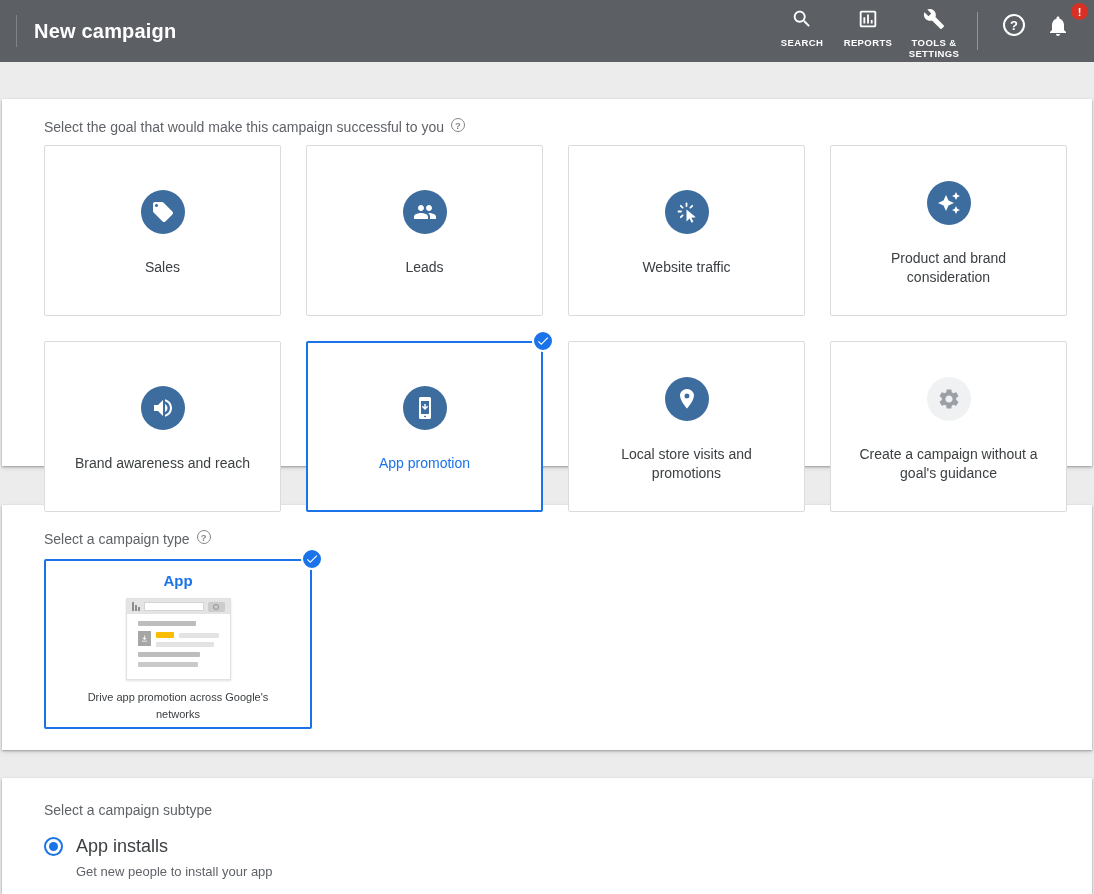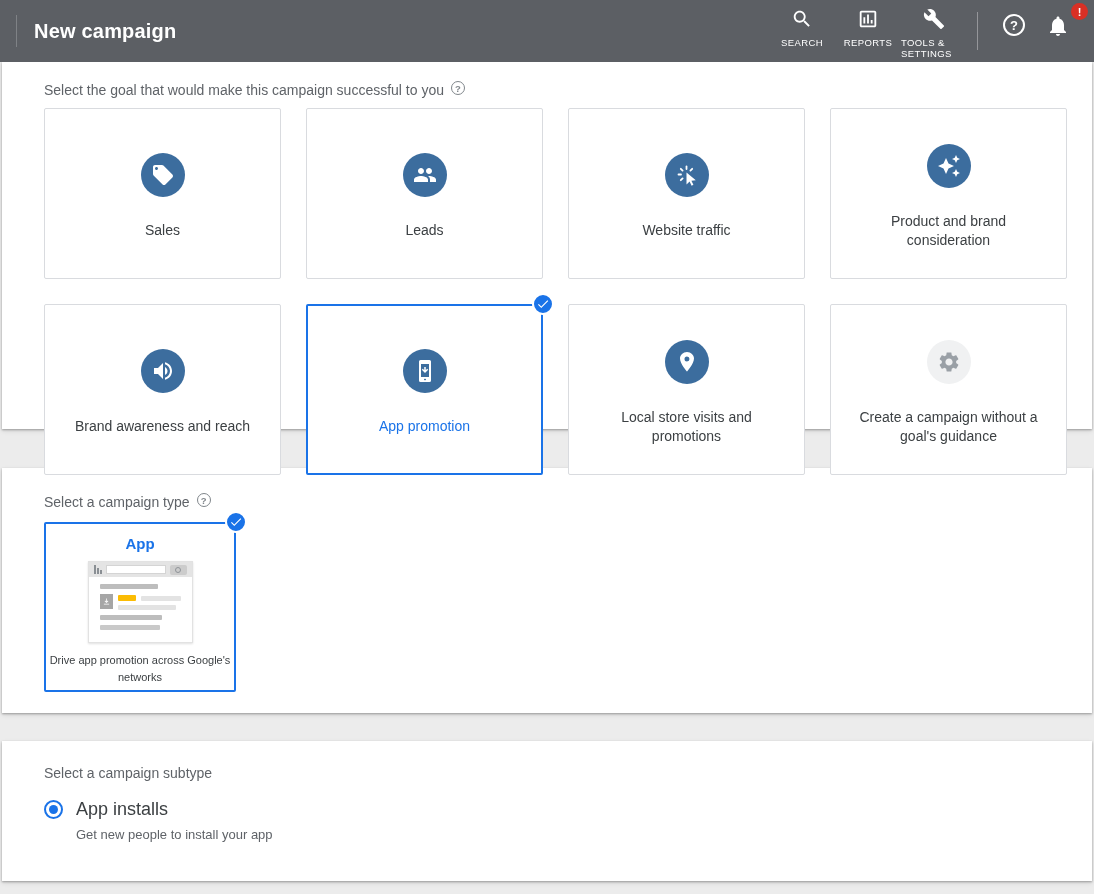--- a/index.html
+++ b/index.html
@@ -6,33 +6,33 @@
   html,body { width:1094px; height:894px; overflow:hidden; background:#ececec;
     font-family:"Liberation Sans", sans-serif; }
 
   
   .app-header { height:62px; background:#5c5f64; display:flex; align-items:stretch; position:relative; }
   .header-left-divider { position:absolute; left:16px; top:15px; width:1px; height:32px; background:rgba(255,255,255,.22); }
   .header-title { margin-left:34px; align-self:center; font-size:20px; font-weight:700; color:#fff; letter-spacing:.2px; }
   .hnav { margin-left:auto; display:flex; align-items:flex-start; padding-top:8px; }
   .hnav-item { width:66px; display:flex; flex-direction:column; align-items:center; cursor:pointer; color:#fff; }
   .hnav-item svg { width:22px; height:22px; fill:#fff; }
-  .hnav-label { margin-top:3px; font-size:9.5px; font-weight:400; letter-spacing:.4px; line-height:11px; color:#fff; }
+  .hnav-label { margin-top:3px; font-size:9.5px; font-weight:700; letter-spacing:.4px; text-align:center; line-height:11px; color:#fff; }
   .hdivider { width:1px; height:38px; background:rgba(255,255,255,.35); margin:4px 14px 0 10px; }
   .hicon-btn { width:44px; display:flex; align-items:center; justify-content:center; padding-top:6px; cursor:pointer; position:relative; }
   .help-ring { width:22px; height:22px; border:2px solid #fff; border-radius:50%; color:#fff;
     font-size:13px; font-weight:700; display:flex; align-items:center; justify-content:center; }
   .bell-wrap { position:relative; margin-right:14px; }
   .bell-wrap svg { width:24px; height:24px; fill:#fff; }
   .notif-badge { position:absolute; top:-5px; right:-8px; width:17px; height:17px; background:#d93025;
     border-radius:50%; color:#fff; font-size:11px; font-weight:700; display:flex; align-items:center; justify-content:center; }
 
   
   .panel { background:#fff; margin:0 2px; box-shadow:0 1px 2px rgba(0,0,0,.3), 0 2px 5px rgba(0,0,0,.1); }
-  .panel-goal { height:367px; padding:20px 42px 6px; }
+  .panel-goal { height:367px; padding:20px 42px 6px;margin-top:37px; }
   .panel-type { height:245px; margin-top:39px; padding:26px 42px 0; }
   .panel-subtype { height:140px; margin-top:28px; padding:24px 42px 0; }
 
   .section-title { font-size:14px; color:#5f6368; display:flex; align-items:center; gap:7px; }
   .help-circle { width:14px; height:14px; border:1px solid #80868b; border-radius:50%; color:#80868b;
     font-size:9.5px; font-weight:700; display:flex; align-items:center; justify-content:center; margin-top:-4px; cursor:pointer; }
 
   
   .goal-grid { margin-top:10px; display:grid; grid-template-columns:repeat(4,237px); grid-auto-rows:171px; gap:25px; }
   .goal-card { border:1px solid #d9dbdf; border-radius:2px; background:#fff; position:relative; cursor:pointer;
@@ -43,21 +43,21 @@
   .icon-circle svg { width:24px; height:24px; fill:#fff; }
   .goal-card.muted .icon-circle { background:#f0f1f2; }
   .goal-card.muted .icon-circle svg { fill:#9aa0a6; }
   .goal-label { font-size:14px; color:#3c4043; text-align:center; line-height:19px; padding:0 22px; }
   .goal-card.selected .goal-label { color:#1a73e8; font-weight:400; }
   .check-badge { position:absolute; top:-13px; right:-13px; width:22px; height:22px; background:#1a73e8;
     border:2px solid #fff; border-radius:50%; display:flex; align-items:center; justify-content:center; }
   .check-badge svg { width:14px; height:14px; fill:#fff; }
 
   
-  .type-card { width:192px; height:170px; border:2px solid #1a73e8; border-radius:2px; background:#fff;
+  .type-card { width:268px; height:170px; border:2px solid #1a73e8; border-radius:2px; background:#fff;
     position:relative; margin-top:12px; display:flex; flex-direction:column; align-items:center; padding-top:11px; cursor:pointer; }
   .type-label { color:#1a73e8; font-size:15px; font-weight:700; }
   .type-desc { margin-top:9px; font-size:11px; color:#3c4043; text-align:center; line-height:17px; width:214px; }
 
   
   .illus { margin-top:9px; width:105px; height:82px; background:#fff; border:1px solid #e2e2e2;
     box-shadow:0 1px 2px rgba(0,0,0,.12); }
   .illus-top { height:15px; background:#e4e4e4; display:flex; align-items:center; padding:0 5px; gap:4px; }
   .illus-logo { display:flex; align-items:flex-end; gap:1px; height:9px; }
   .illus-logo span { width:2px; background:#8a8f94; display:block; }

